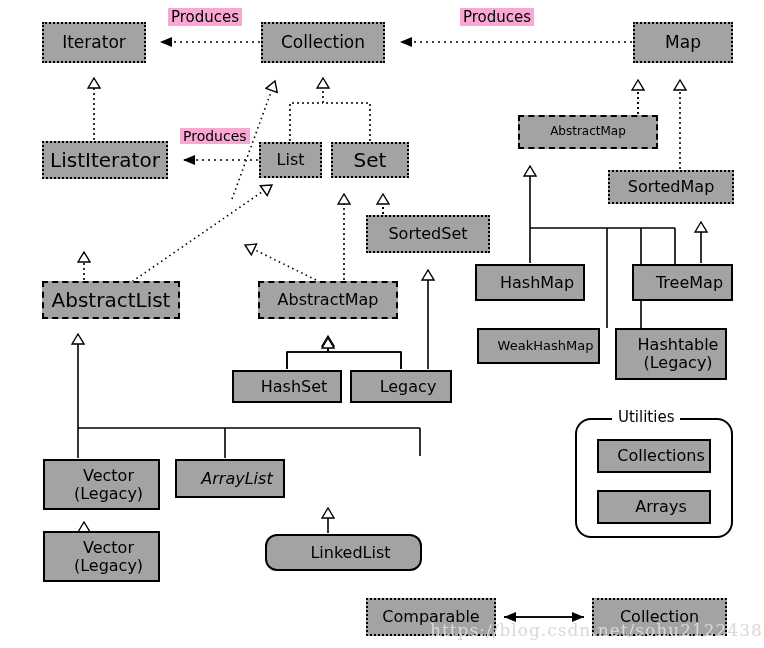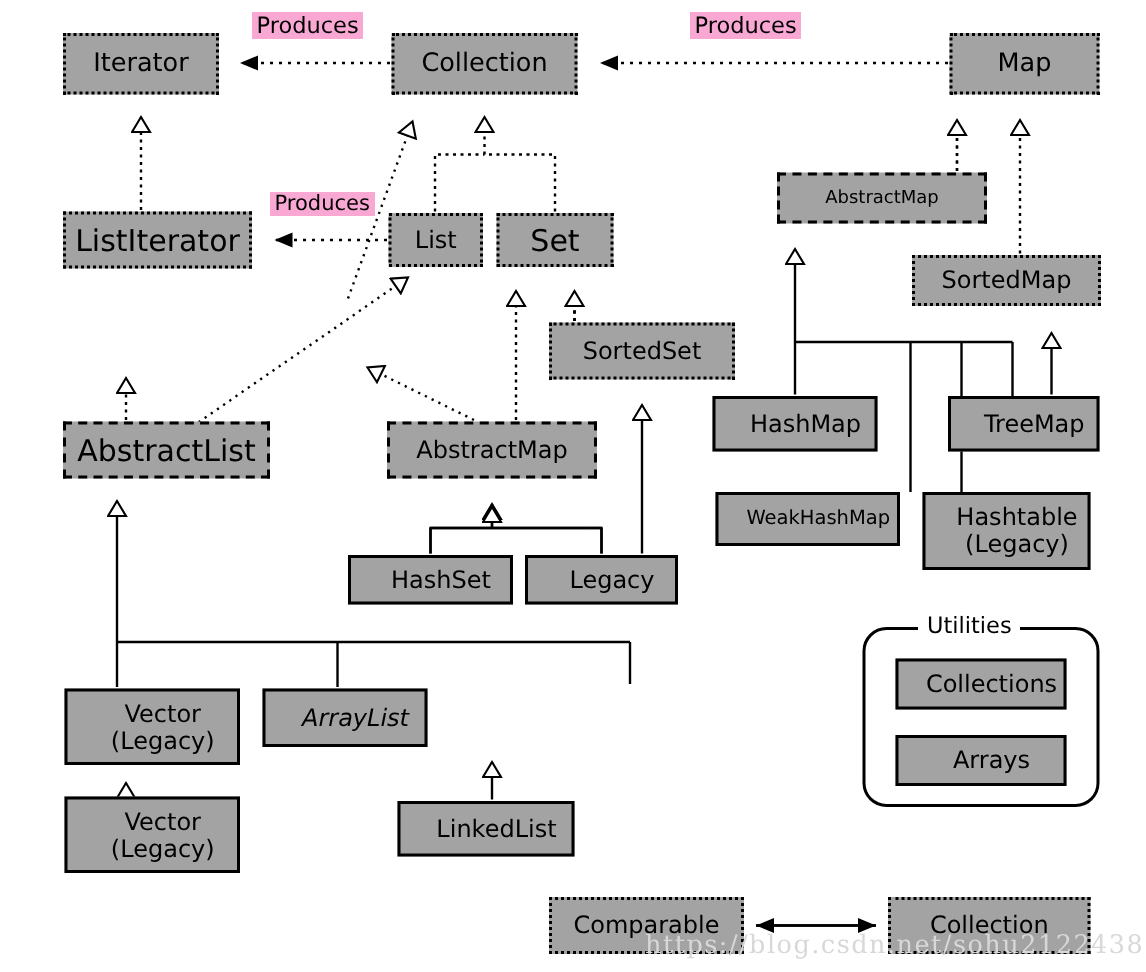--- a/index.html
+++ b/index.html
@@ -241,21 +241,21 @@
   <div class="node concrete" style="left:175px;top:459px;width:110px;height:39px;font-size:16px;font-style:italic;">
     <span class="ln">ArrayList</span>
   </div>
 
 
   <div class="node concrete" style="left:43px;top:531px;width:117px;height:51px;font-size:16px;">
     <span class="ln">Vector</span>
     <span class="ln">(Legacy)</span>
   </div>
 
-  <div class="node concrete" style="left:265px;top:534px;width:118px;height:37px;font-size:16px;">
+  <div class="node concrete" style="left:265px;top:534px;width:157px;height:37px;font-size:16px;border-radius:12px;">
     <span class="ln">LinkedList</span>
   </div>
 
   <div class="node iface" style="left:366px;top:598px;width:130px;height:38px;font-size:16px;">
     <span class="ln">Comparable</span>
   </div>
 
   <div class="node iface" style="left:592px;top:598px;width:135px;height:38px;font-size:16px;">
     <span class="ln">Collection</span>
   </div>

